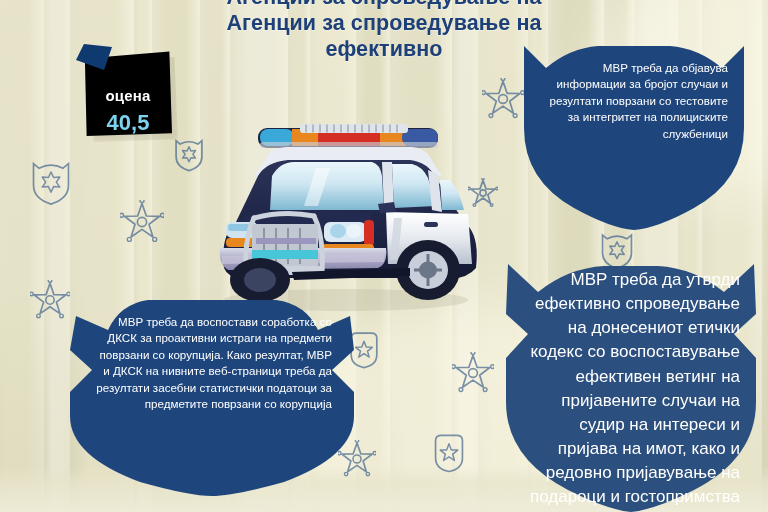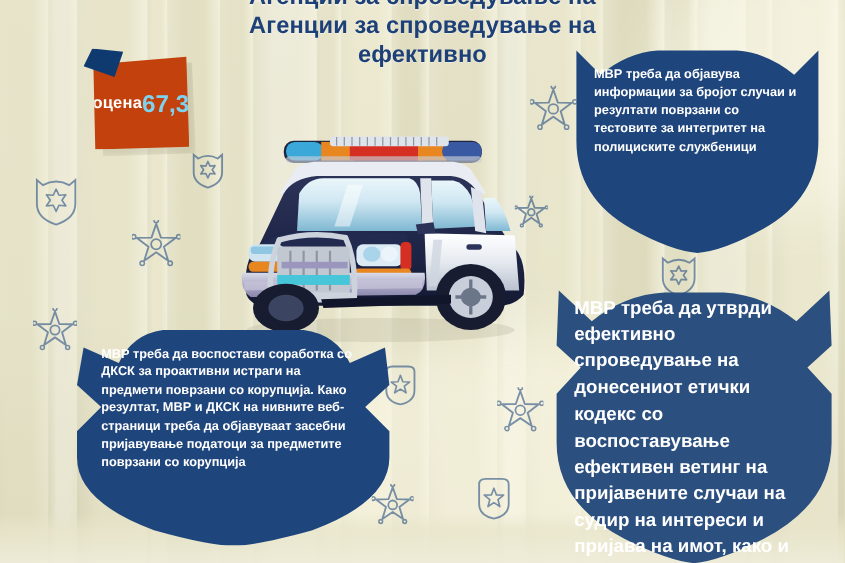--- a/index.html
+++ b/index.html
@@ -32,44 +32,44 @@
     letter-spacing:.1px;
     text-shadow:0 1px 0 rgba(255,255,255,.35);
   }
   .title .clipline{display:block;opacity:1;}
 
   
   .score-wrap{position:absolute;left:84px;top:48px;width:88px;height:88px;}
   .score-shadow{position:absolute;left:6px;top:6px;width:88px;height:88px;
     background:rgba(120,115,90,.20);filter:blur(4px);
     clip-path:polygon(2% 10%,96% 3%,100% 97%,4% 100%);}
-  .score-box{position:absolute;inset:0;background:#c2410c;
+  .score-box{position:absolute;inset:0;background:#000000;
     clip-path:polygon(1% 12%,97% 4%,100% 97%,3% 100%);
-    display:flex;flex-direction:row;align-items:center;justify-content:space-between;}
+    display:flex;flex-direction:column;align-items:center;justify-content:flex-end;}
   .score-fold{position:absolute;left:-8px;top:-4px;width:36px;height:26px;background:#0f3a70;
     clip-path:polygon(22% 0%,100% 12%,78% 100%,0% 62%);}
   .score-label{color:#ffffff;font-size:15px;font-weight:bold;letter-spacing:.2px;
     margin-top:2px;}
   .score-value{color:#7ed2ee;font-size:22px;font-weight:bold;margin-top:6px;}
 
   
   .pill-wrap{position:absolute;left:313px;top:58px;width:148px;height:50px;}
   .pill-ring{position:absolute;inset:0;}
   .pill-text{position:absolute;inset:0;display:flex;align-items:center;justify-content:center;
     color:#3d4a55;font-size:17.5px;font-weight:bold;letter-spacing:.2px;}
 
   
   .car{position:absolute;left:196px;top:118px;width:290px;height:196px;}
   .car svg{display:block;}
 
   
   .shield{position:absolute;color:#fff;}
   .shield .sv{position:absolute;inset:0;}
   .shield .stxt{position:absolute;left:0;right:0;
-    text-align:left;font-weight:bold;line-height:1.42;
+    text-align:right;font-weight:normal;line-height:1.42;
     color:#ffffff;}
 
   #shield-top-right{left:506px;top:40px;width:256px;height:190px;}
   #shield-top-right .stxt{top:20px;padding:0 34px;font-size:11.6px;}
 
   #shield-bottom-right{left:494px;top:262px;width:274px;height:250px;}
   #shield-bottom-right .stxt{top:6px;padding:0 28px;font-size:17px;}
 
   #shield-bottom-left{left:64px;top:290px;width:296px;height:206px;}
   #shield-bottom-left .stxt{top:24px;padding:0 28px;font-size:11.6px;}
@@ -214,21 +214,21 @@
   <div class="title">
     <span class="clipline">Агенции за спроведување на</span>
     <span>Агенции за спроведување на</span><br>
     <span>ефективно</span>
   </div>
 
   <div class="score-wrap">
     <div class="score-shadow"></div>
     <div class="score-box">
       <div class="score-label">оцена</div>
-      <div class="score-value">67,3</div>
+      <div class="score-value">40,5</div>
     </div>
     <div class="score-fold"></div>
   </div>
 
 
   <div class="car">
     <svg viewBox="0 0 290 196" width="290" height="196">
       <defs>
         <linearGradient id="glassG" x1="0" y1="0" x2="0" y2="1">
           <stop offset="0%" stop-color="#eaf6fb"></stop>
@@ -373,16 +373,16 @@
 
   <div class="shield" id="shield-bottom-left">
     <div class="sv">
       <svg viewBox="0 0 296 206" width="296" height="206" preserveAspectRatio="none">
         <path d="M12 26 L44 40 Q56 14 84 10 L212 10 Q242 14 254 40 L286 26
                  L290 60 L268 80 L290 102 L290 126
                  Q290 166 220 192 Q170 206 148 206 Q126 206 76 192
                  Q6 166 6 126 L6 102 L28 80 L6 60 Z" fill="#1f467c"></path>
       </svg>
     </div>
-    <div class="stxt">МВР треба да воспостави соработка со ДКСК за проактивни истраги на предмети поврзани со корупција. Како резултат, МВР и ДКСК на нивните веб-страници треба да објавуваат засебни пријавување податоци за предметите поврзани со корупција</div>
+    <div class="stxt">МВР треба да воспостави соработка со ДКСК за проактивни истраги на предмети поврзани со корупција. Како резултат, МВР и ДКСК на нивните веб-страници треба да резултати засебни статистички податоци за предметите поврзани со корупција</div>
   </div>
 
 </div>
 
 </body></html>

